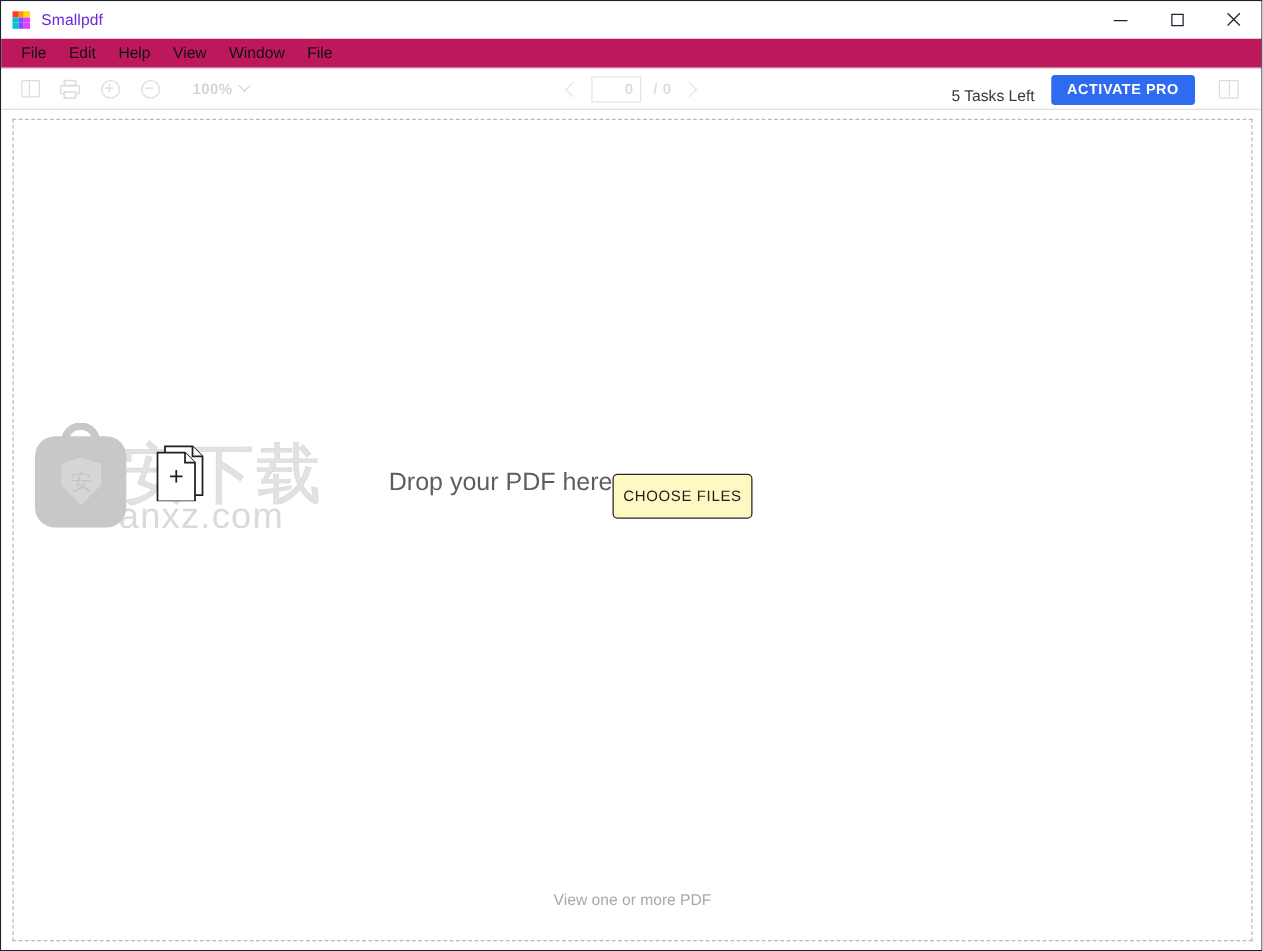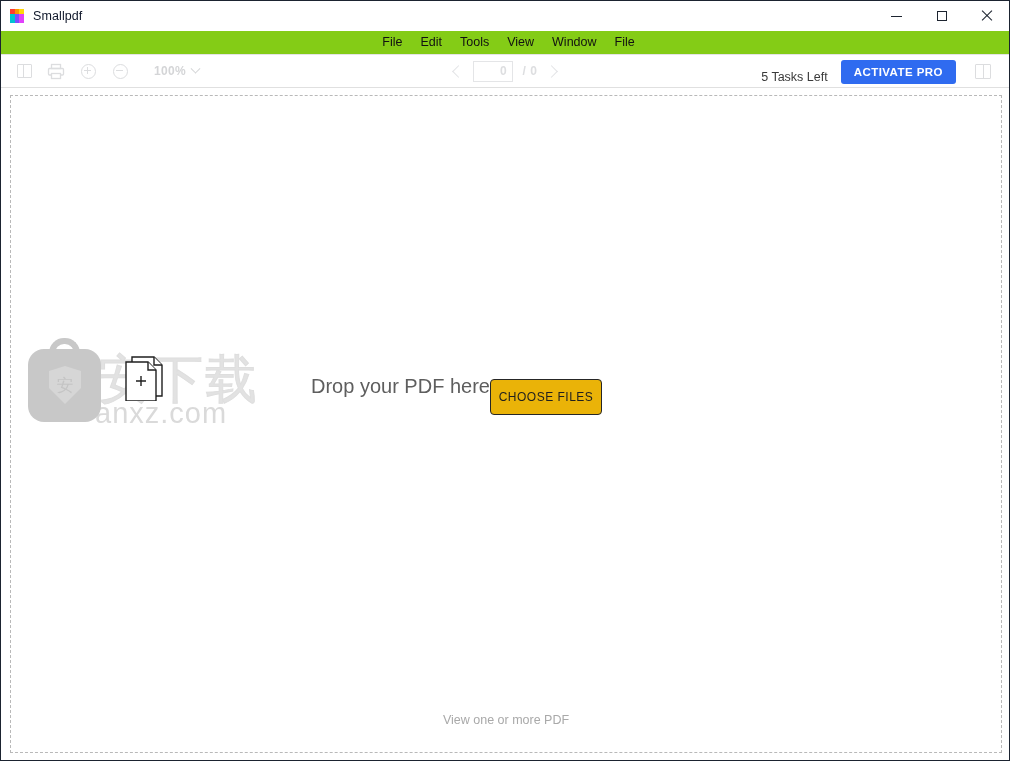--- a/index.html
+++ b/index.html
@@ -26,21 +26,21 @@
   }
   .app-icon {
     width: 14px; height: 14px;
     display: grid;
     grid-template-columns: repeat(3, 1fr);
     grid-template-rows: repeat(3, 1fr);
     flex: 0 0 auto;
   }
   .app-icon i { display: block; }
   .title-text {
-    font-size: 12.5px; color: #0f172a;
+    font-size: 12.5px; color: #6d28d9;
     margin-left: 9px; letter-spacing: .1px;
   }
   .win-controls { margin-left: auto; display: flex; height: 30px; }
   .win-btn {
     width: 45px; height: 30px;
     display: flex; align-items: center; justify-content: center;
     color: #1d2430;
   }
   .glyph-min { width: 11px; height: 1px; background: #1d2430; }
   .glyph-max { width: 10px; height: 10px; border: 1px solid #1d2430; }
@@ -48,25 +48,24 @@
   .glyph-close::before, .glyph-close::after {
     content: ""; position: absolute; left: -1px; top: 5px;
     width: 14px; height: 1px; background: #1d2430;
   }
   .glyph-close::before { transform: rotate(45deg); }
   .glyph-close::after  { transform: rotate(-45deg); }
 
   
   .menubar {
     height: 24px; flex: 0 0 24px;
-    background: #84cc16;
+    background: #be185d;
     border-bottom: 1px solid #e4e4e4;
     display: flex; align-items: center;
     padding-left: 7px;
-    justify-content: center;
   }
   .menu-item {
     font-size: 12.5px; color: #111;
     padding: 3px 9px; line-height: 1;
     white-space: nowrap;
   }
 
   
   .toolbar {
     height: 33px; flex: 0 0 33px;
@@ -220,21 +219,21 @@
 
   .drop-title {
     margin-top: 4px;
     font-size: 20px; color: #5e5e5e;
     font-family: "Liberation Sans", sans-serif;
   }
   .choose-btn {
     margin-top: 25px;
     width: 112px; height: 36px;
     border: 1px solid #262626; border-radius: 4px;
-    background: #eab308;
+    background: #fef9c3;
     display: flex; align-items: center; justify-content: center;
     font-size: 12px; color: #1f1f1f; letter-spacing: .5px;
   }
 
   .drop-footer {
     position: absolute; left: 0; right: 0; bottom: 25px;
     text-align: center;
     font-size: 12.5px; color: #a9a9a9;
   }
 </style>
@@ -265,21 +264,21 @@
       </div>
       <div class="win-btn close">
         <span class="glyph-close"></span>
       </div>
     </div>
   </div>
 
   <div class="menubar">
     <div class="menu-item">File</div>
     <div class="menu-item">Edit</div>
-    <div class="menu-item">Tools</div>
+    <div class="menu-item">Help</div>
     <div class="menu-item">View</div>
     <div class="menu-item">Window</div>
     <div class="menu-item">File</div>
   </div>
 
   <div class="toolbar">
 
     <div class="tb-left">
       <div class="tb-btn">
         <span class="icon-panel"></span>

